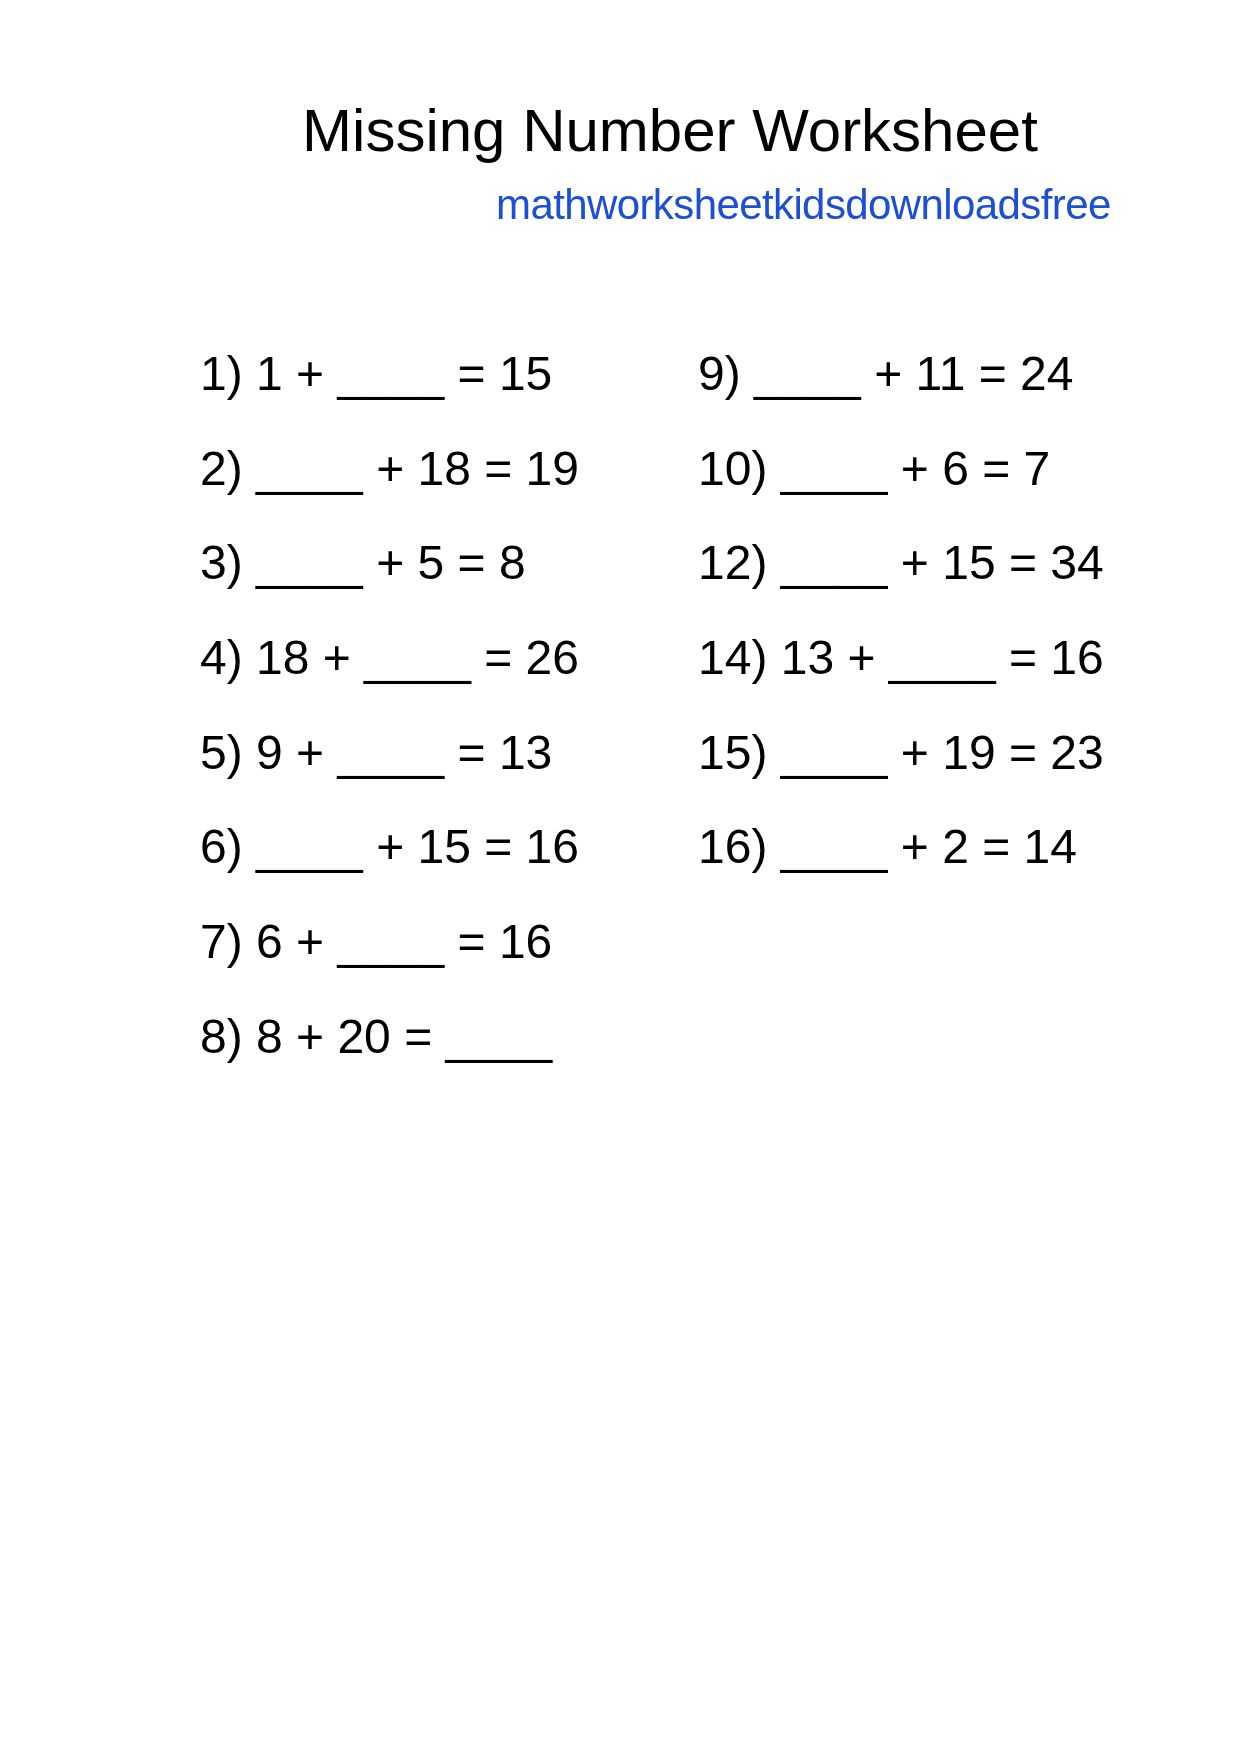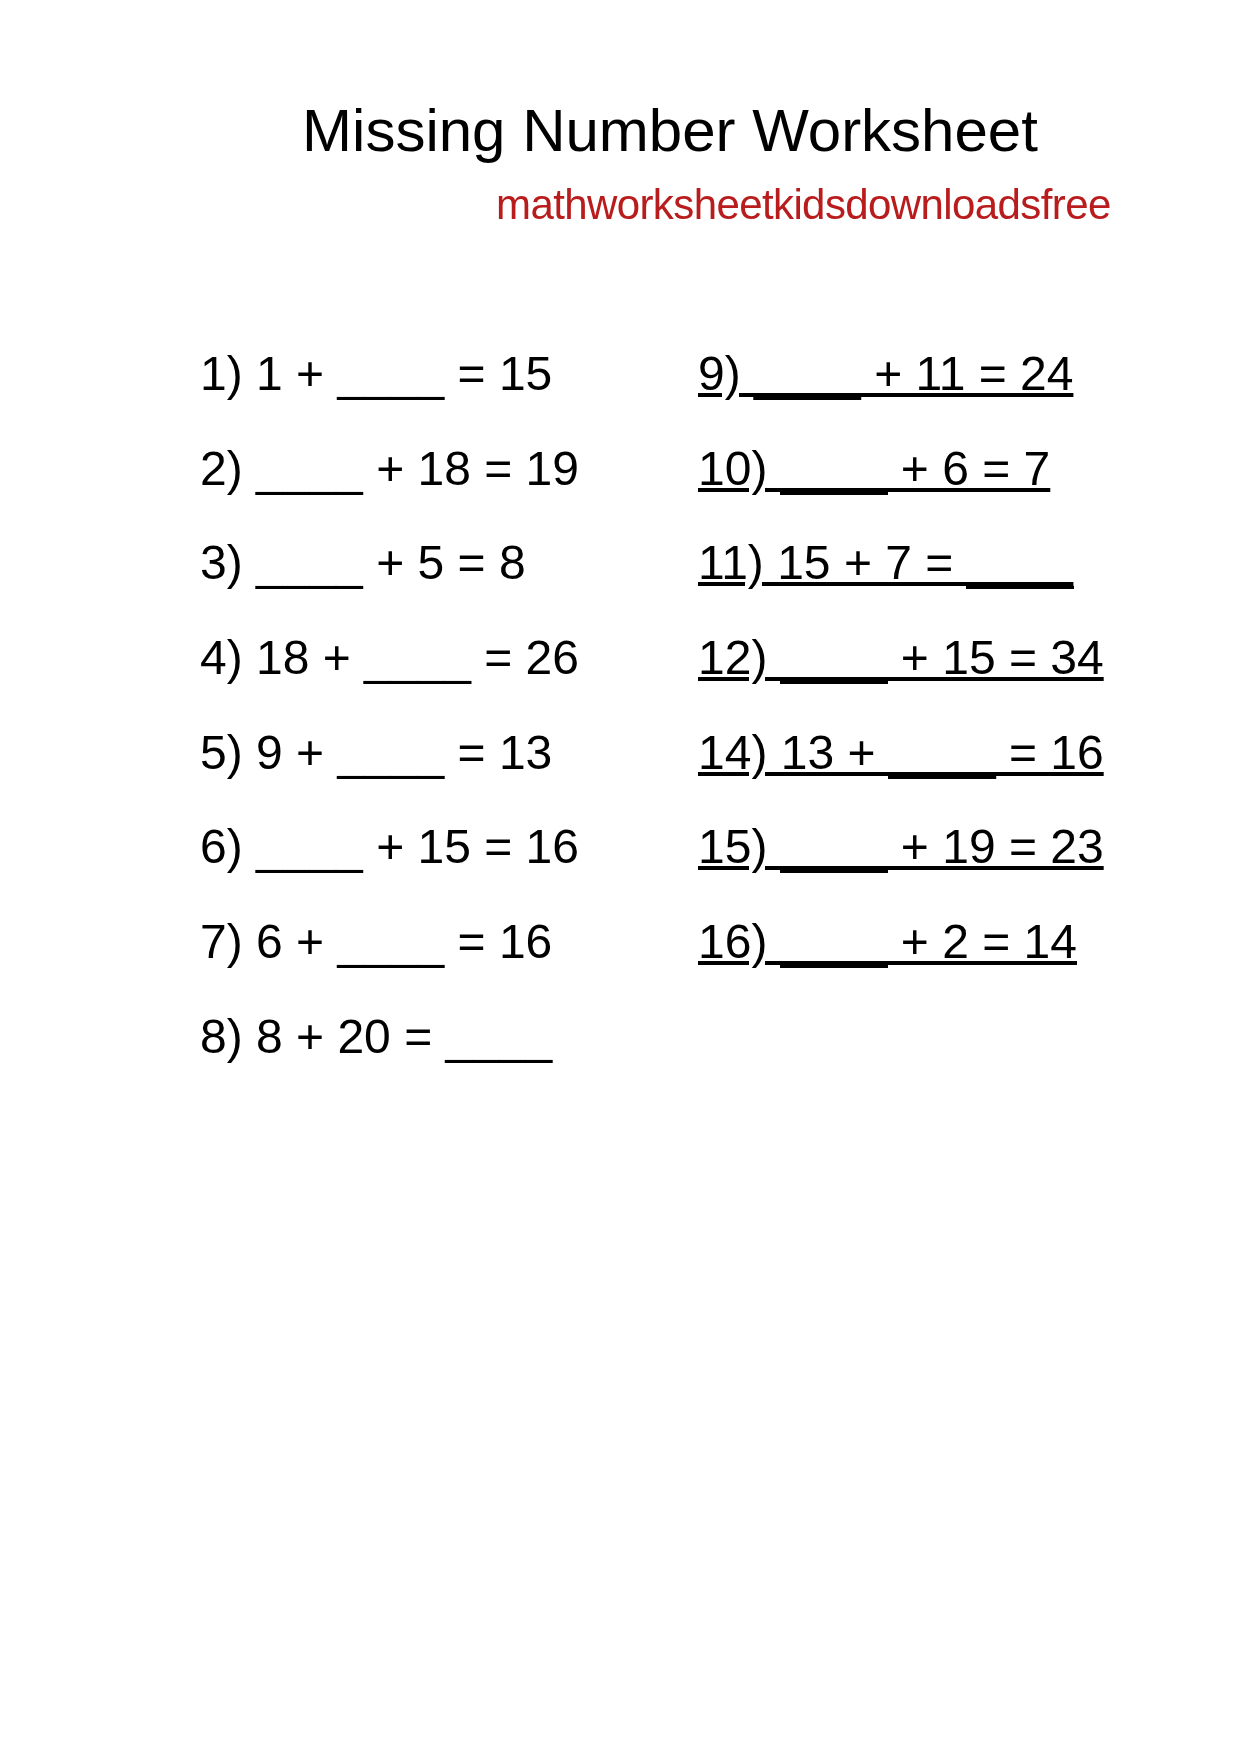--- a/index.html
+++ b/index.html
@@ -24,35 +24,35 @@
       font-size: 60px;
       line-height: 72px;
       white-space: nowrap;
     }
     .subtitle {
       position: absolute;
       left: 496px;
       top: 180px;
       font-size: 42px;
       line-height: 50px;
-      color: #b91c1c;
+      color: #1d4ed8;
       white-space: nowrap;
       letter-spacing: -0.6px;
     }
     .problems {
       position: absolute;
       top: 0;
       left: 0;
     }
     .col {
       position: absolute;
       top: 344px;
     }
     .col.left { left: 200px; }
-    .col.right { left: 698px; text-decoration: underline; }
+    .col.right { left: 698px; }
     .problem {
       height: 94.7px;
       font-size: 48px;
       line-height: 60px;
       white-space: nowrap;
     }
   </style>
 </head>
 <body>
 
@@ -66,19 +66,18 @@
     <div class="problem">3) ____ + 5 = 8</div>
     <div class="problem">4) 18 + ____ = 26</div>
     <div class="problem">5) 9 + ____ = 13</div>
     <div class="problem">6) ____ + 15 = 16</div>
     <div class="problem">7) 6 + ____ = 16</div>
     <div class="problem">8) 8 + 20 = ____</div>
   </div>
   <div class="col right">
     <div class="problem">9) ____ + 11 = 24</div>
     <div class="problem">10) ____ + 6 = 7</div>
-    <div class="problem">11) 15 + 7 = ____</div>
     <div class="problem">12) ____ + 15 = 34</div>
     <div class="problem">14) 13 + ____ = 16</div>
     <div class="problem">15) ____ + 19 = 23</div>
     <div class="problem">16) ____ + 2 = 14</div>
   </div>
 </div>
 
 </body></html>

